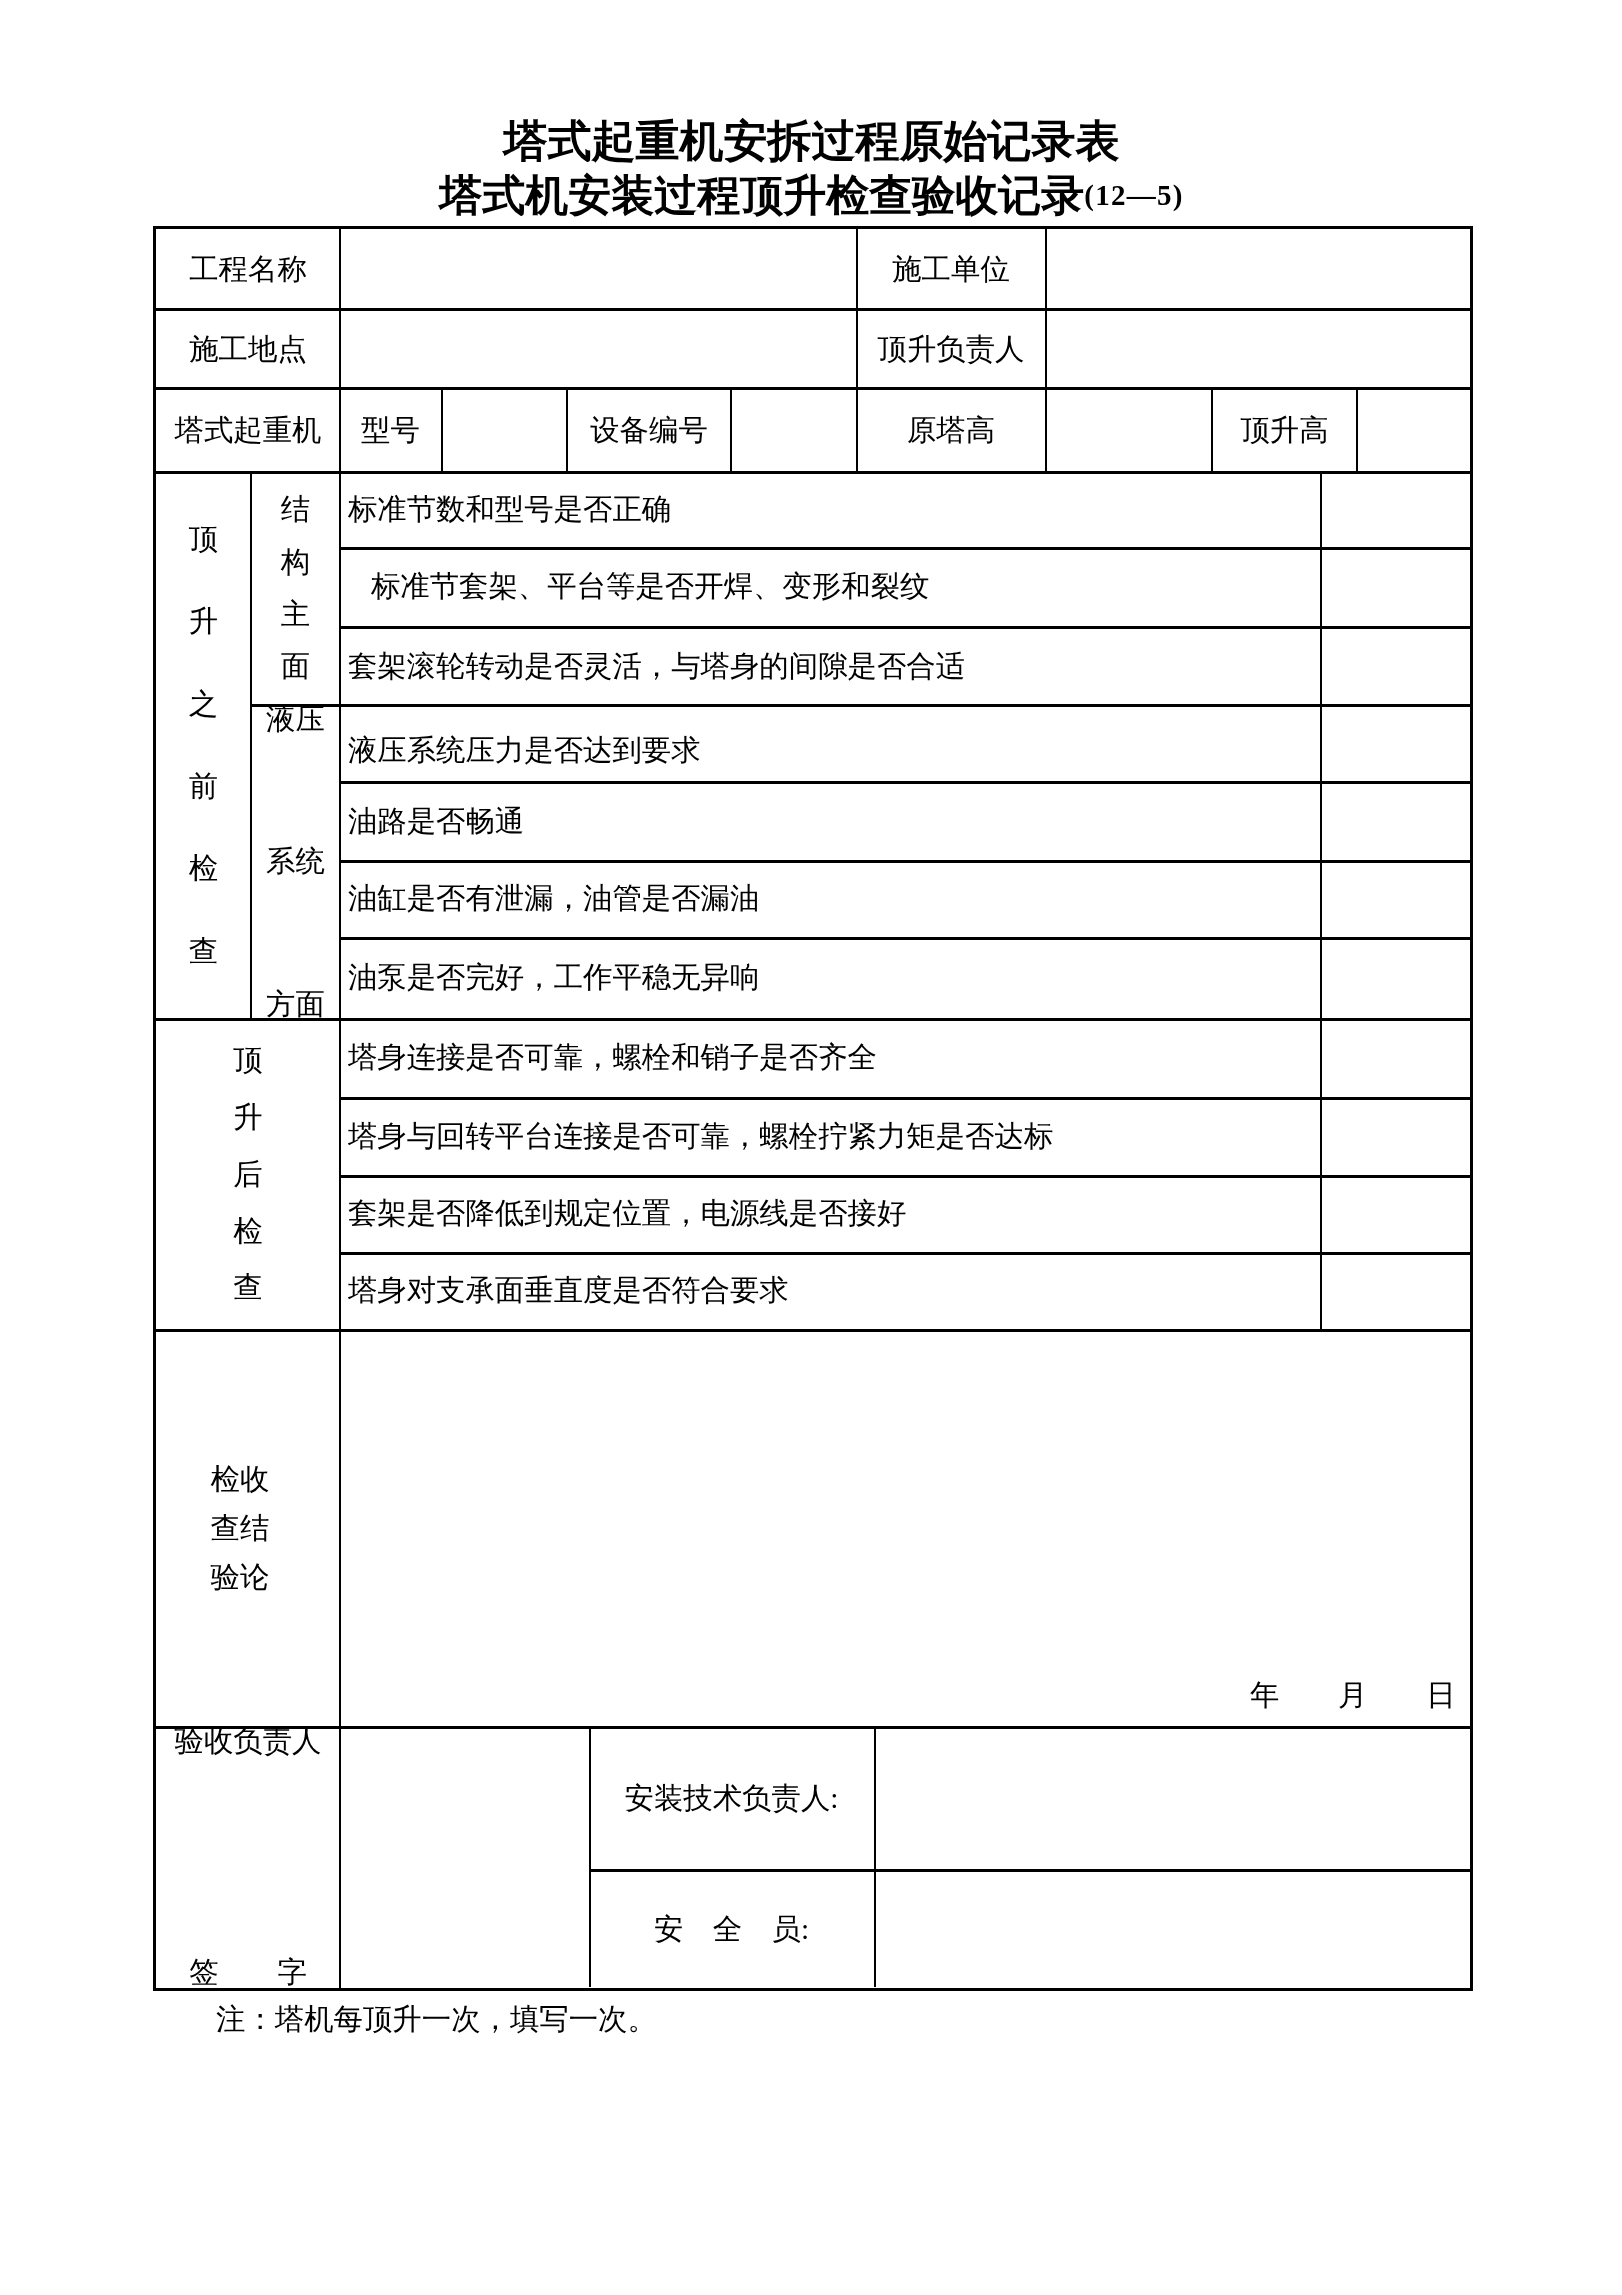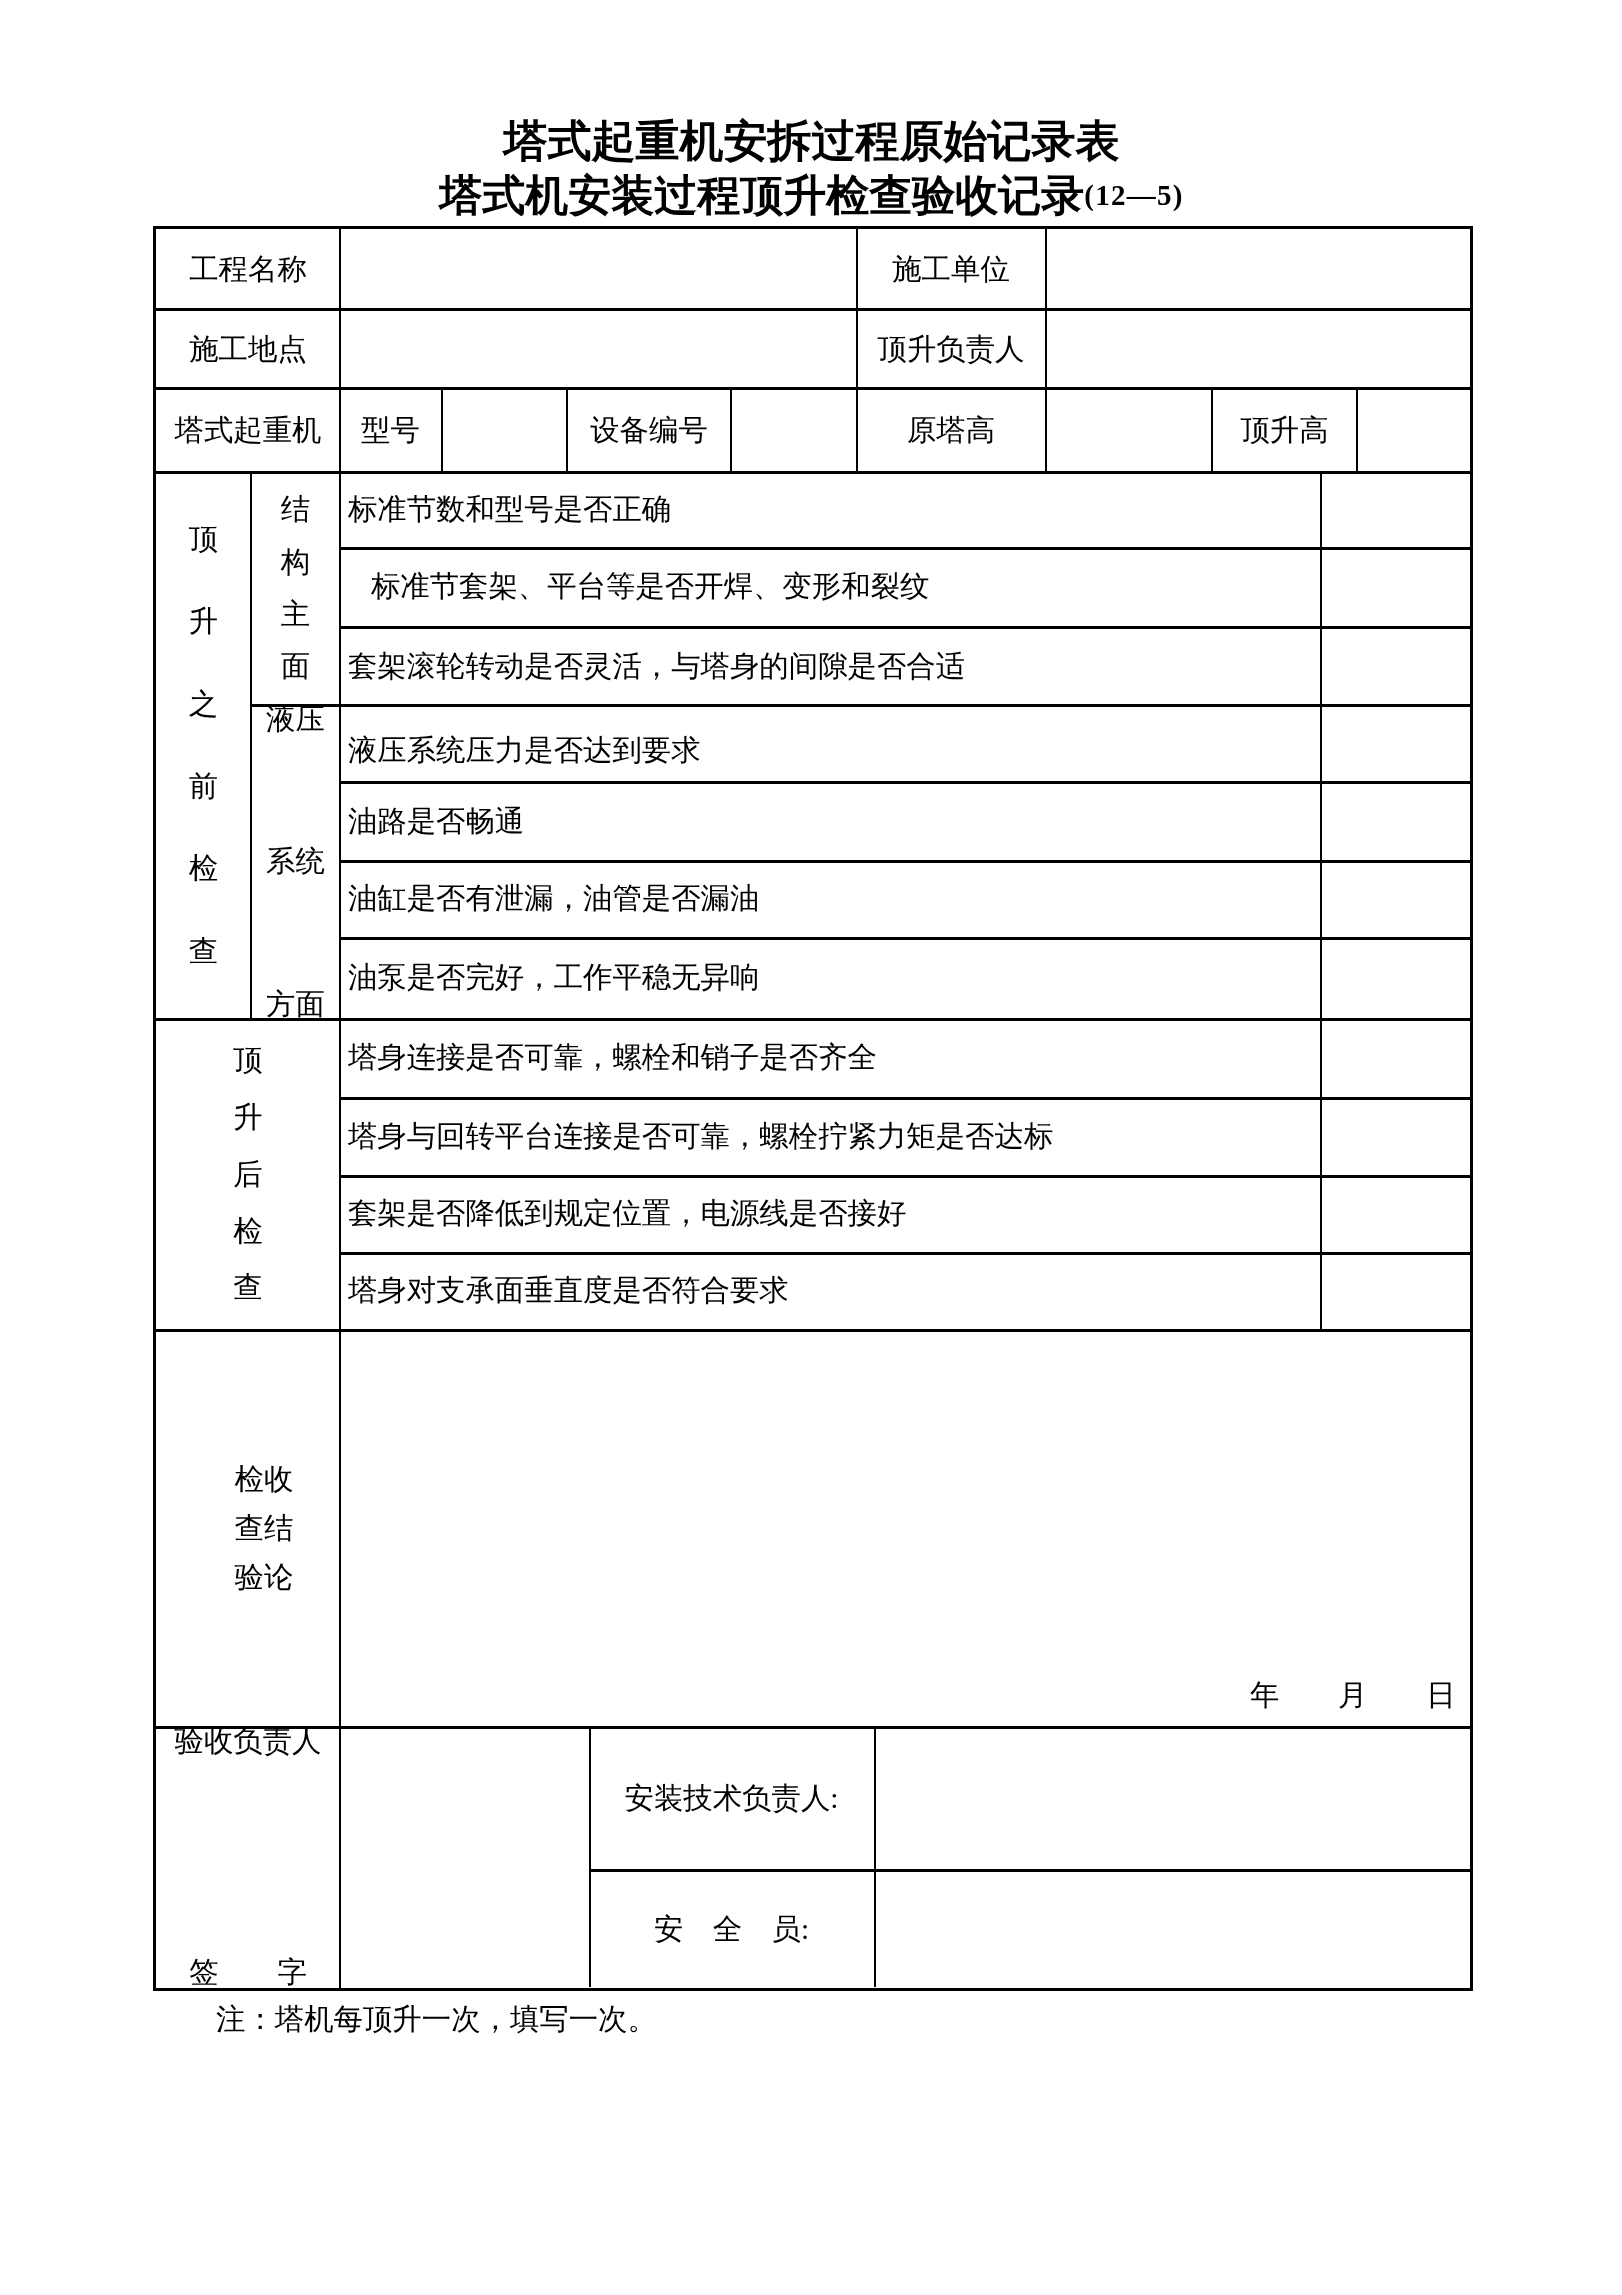--- a/index.html
+++ b/index.html
@@ -133,21 +133,21 @@
     <div class="field" style="left:1166px;top:400px;width:148px;height:75px;"></div>
     <div class="field" style="left:1166px;top:478px;width:148px;height:75px;"></div>
     <div class="field" style="left:1166px;top:555px;width:148px;height:76px;"></div>
     <div class="field" style="left:1166px;top:633px;width:148px;height:75px;"></div>
     <div class="field" style="left:1166px;top:711px;width:148px;height:79px;"></div>
     <div class="field" style="left:1166px;top:792px;width:148px;height:75px;"></div>
     <div class="field" style="left:1166px;top:870px;width:148px;height:75px;"></div>
     <div class="field" style="left:1166px;top:948px;width:148px;height:75px;"></div>
     <div class="field" style="left:1166px;top:1025px;width:148px;height:75px;"></div>
 
-    <div class="vcol2" style="left:0;top:1102px;width:168px;height:395px;margin-left:24px;">
+    <div class="vcol2" style="left:0;top:1102px;width:168px;height:395px;">
       <span>检收</span>
       <span>查结</span>
       <span>验论</span>
     </div>
     <div class="datewrap field" style="left:184px;top:1102px;width:1130px;height:395px;">
       <span class="date">年　　月　　日</span>
     </div>
 
     <div class="vcol2" style="left:0;top:1498px;width:184px;height:260px;justify-content:space-between;">
       <span>验收负责人</span>

